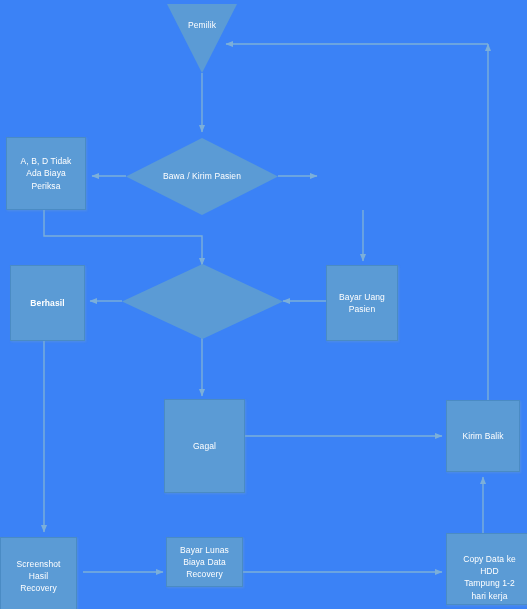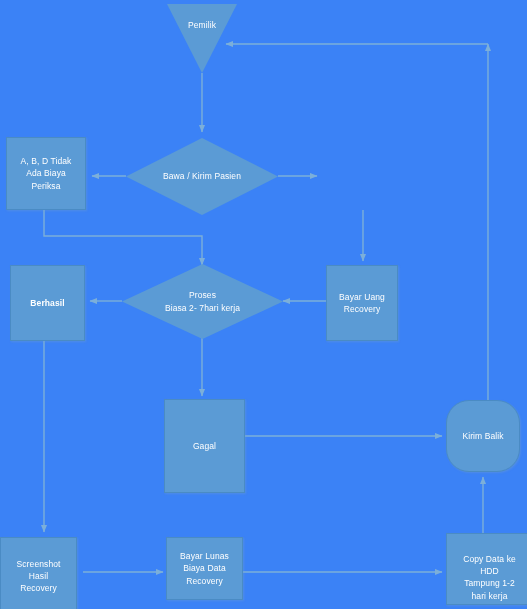--- a/index.html
+++ b/index.html
@@ -142,44 +142,42 @@
     <span class="node-label">Bawa / Kirim Pasien</span>
   </div>
 
 
   <div class="node node-rect" style="left:10px; top:265px; width:75px; height:76px;font-weight:bold;">
     <span class="node-label">Berhasil</span>
   </div>
 
   <div class="node node-diamond" style="left:122px; top:264px; width:161px; height:75px;">
     <span class="shape-fill"></span>
-    <span class="node-label">Proses
-Biasa 2- 7hari kerja</span>
   </div>
 
   <div class="node node-rect" style="left:326px; top:265px; width:72px; height:76px;">
     <span class="node-label">Bayar Uang
-Recovery</span>
+Pasien</span>
   </div>
 
   <div class="node node-rect" style="left:164px; top:399px; width:81px; height:94px;">
     <span class="node-label">Gagal</span>
   </div>
 
-  <div class="node node-rect" style="left:446px; top:400px; width:74px; height:72px;border-radius:23px;">
+  <div class="node node-rect" style="left:446px; top:400px; width:74px; height:72px;">
     <span class="node-label">Kirim Balik</span>
   </div>
 
   <div class="node node-rect" style="left:0; top:537px; width:77px; height:78px;">
     <span class="node-label">Screenshot
 Hasil
 Recovery</span>
   </div>
 
-  <div class="node node-rect" style="left:166px; top:537px; width:77px; height:63px;">
+  <div class="node node-rect" style="left:166px; top:537px; width:77px; height:50px;">
     <span class="node-label">Bayar Lunas
 Biaya Data
 Recovery</span>
   </div>
 
   <div class="node node-rect" style="left:446px; top:533px; width:87px; height:72px;align-items:flex-end;">
     <span class="node-label">Copy Data ke
 HDD
 Tampung 1-2
 hari kerja</span>

